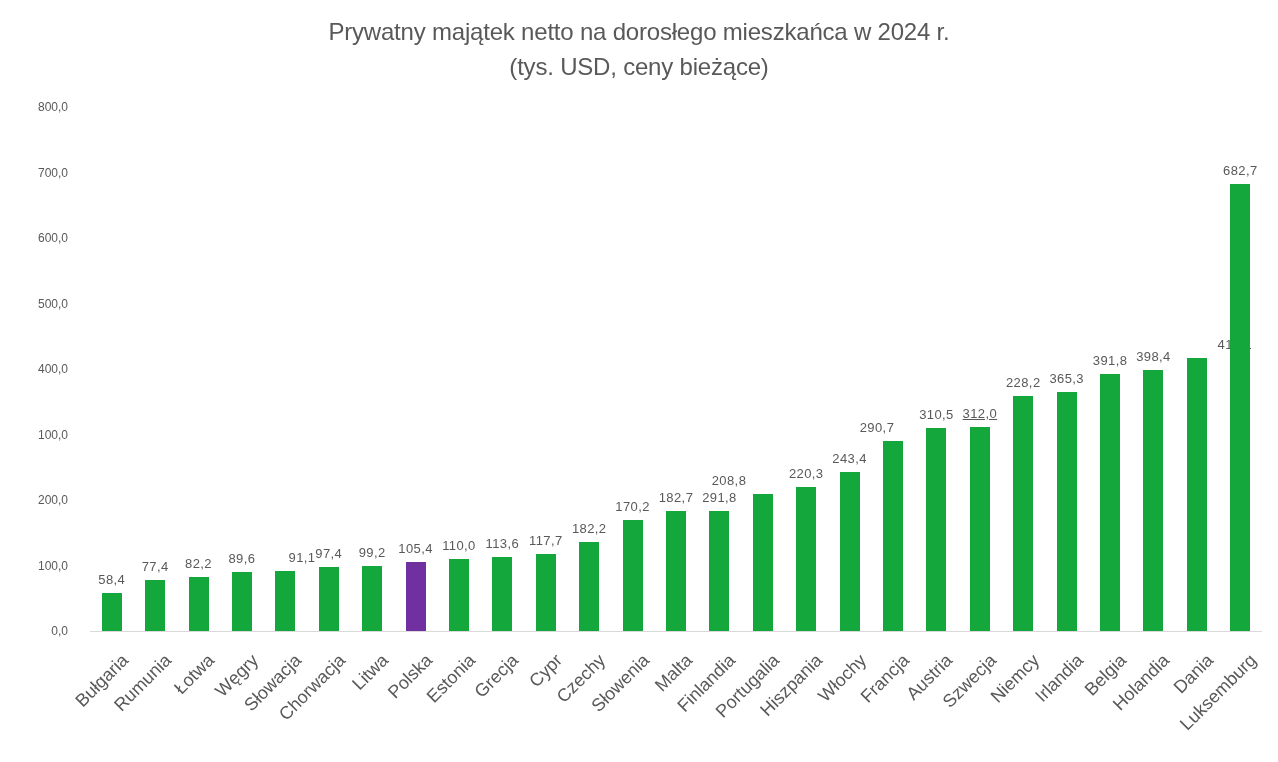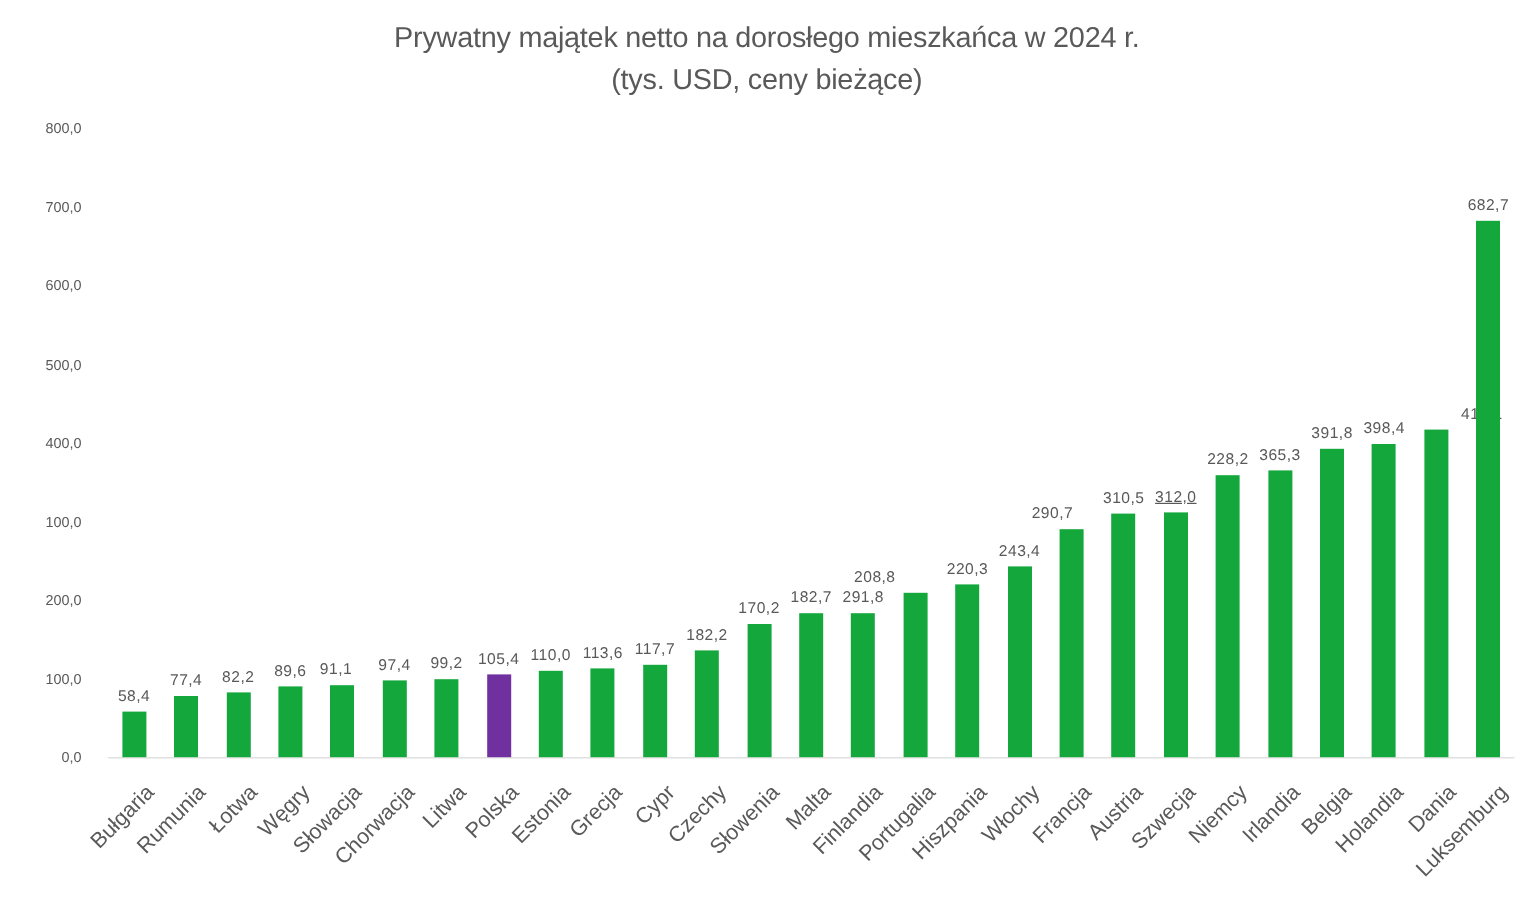--- a/index.html
+++ b/index.html
@@ -60,21 +60,21 @@
   <div class="plot-area">
       <div class="bar" style="left: 11.7037px; height: 38px; background: rgb(20, 168, 60);"></div>
       <div class="bar-value" style="left: 21.7037px; bottom: 44px;">58,4</div>
       <div class="bar" style="left: 55.1111px; height: 51px; background: rgb(20, 168, 60);"></div>
       <div class="bar-value" style="left: 65.1111px; bottom: 57px;">77,4</div>
       <div class="bar" style="left: 98.5185px; height: 54px; background: rgb(20, 168, 60);"></div>
       <div class="bar-value" style="left: 108.519px; bottom: 60px;">82,2</div>
       <div class="bar" style="left: 141.926px; height: 59px; background: rgb(20, 168, 60);"></div>
       <div class="bar-value" style="left: 151.926px; bottom: 65px;">89,6</div>
       <div class="bar" style="left: 185.333px; height: 60px; background: rgb(20, 168, 60);"></div>
-      <div class="bar-value" style="left: 190px; bottom: 66px;">91,1</div>
+      <div class="bar-value" style="left: 212px; bottom: 66px;">91,1</div>
       <div class="bar" style="left: 228.741px; height: 64px; background: rgb(20, 168, 60);"></div>
       <div class="bar-value" style="left: 238.741px; bottom: 70px;">97,4</div>
       <div class="bar" style="left: 272.148px; height: 65px; background: rgb(20, 168, 60);"></div>
       <div class="bar-value" style="left: 282.148px; bottom: 71px;">99,2</div>
       <div class="bar" style="left: 315.556px; height: 69px; background: rgb(112, 48, 160);"></div>
       <div class="bar-value" style="left: 325.556px; bottom: 75px;">105,4</div>
       <div class="bar" style="left: 358.963px; height: 72px; background: rgb(20, 168, 60);"></div>
       <div class="bar-value" style="left: 368.963px; bottom: 78px;">110,0</div>
       <div class="bar" style="left: 402.37px; height: 74px; background: rgb(20, 168, 60);"></div>
       <div class="bar-value" style="left: 412.37px; bottom: 80px;">113,6</div>

